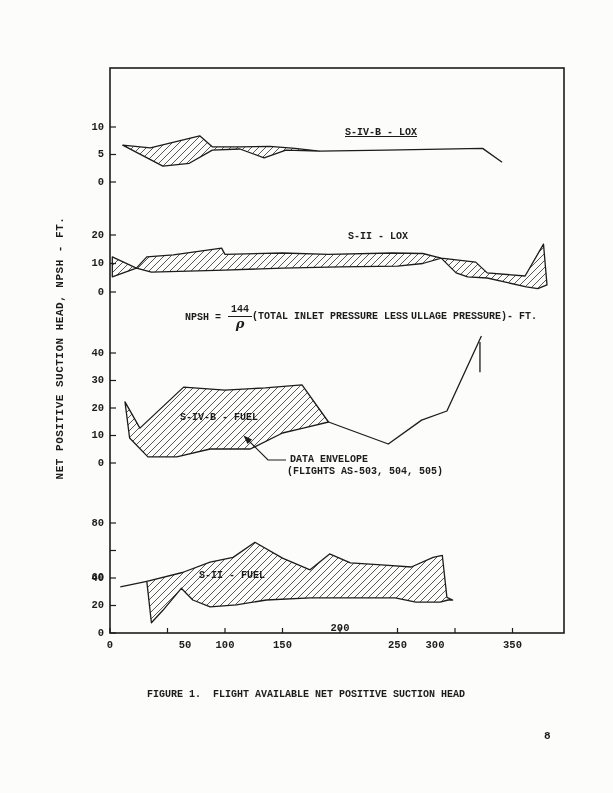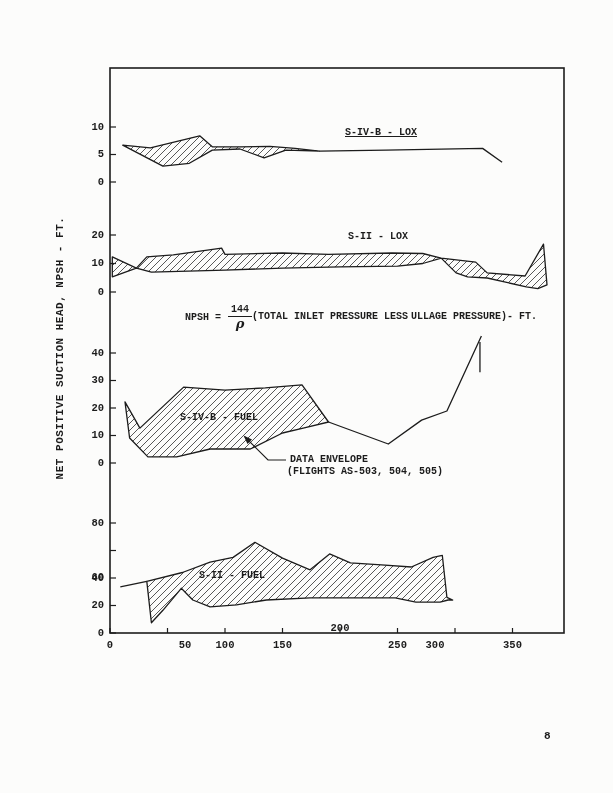--- a/index.html
+++ b/index.html
@@ -93,20 +93,21 @@
     </span>
     <span class="rhs">
       <span>(TOTAL INLET PRESSURE LESS</span>
       <span class="rhs2">ULLAGE PRESSURE)- FT.</span>
     </span>
   </div>
 
   <div class="txt anno1">DATA ENVELOPE</div>
   <div class="txt anno2">(FLIGHTS AS-503, 504, 505)</div>
 
+  <div class="txt caption">FIGURE 1.  FLIGHT AVAILABLE NET POSITIVE SUCTION HEAD</div>
   <div class="txt pageno">8</div>
 <div class="txt tickx" style="left: 110px; top: 640px;">0</div>
     <div class="txt tickx" style="left: 185px; top: 640px;">50</div>
     <div class="txt tickx" style="left: 225px; top: 640px;">100</div>
     <div class="txt tickx" style="left: 282.5px; top: 640px;">150</div>
     <div class="txt tickx" style="left: 340px; top: 623px;">200</div>
     <div class="txt tickx" style="left: 397.5px; top: 640px;">250</div>
     <div class="txt tickx" style="left: 435px; top: 640px;">300</div>
     <div class="txt tickx" style="left: 512.5px; top: 640px;">350</div>
     <div class="txt ticky" style="left: 78px; top: 176.5px;">0</div>

